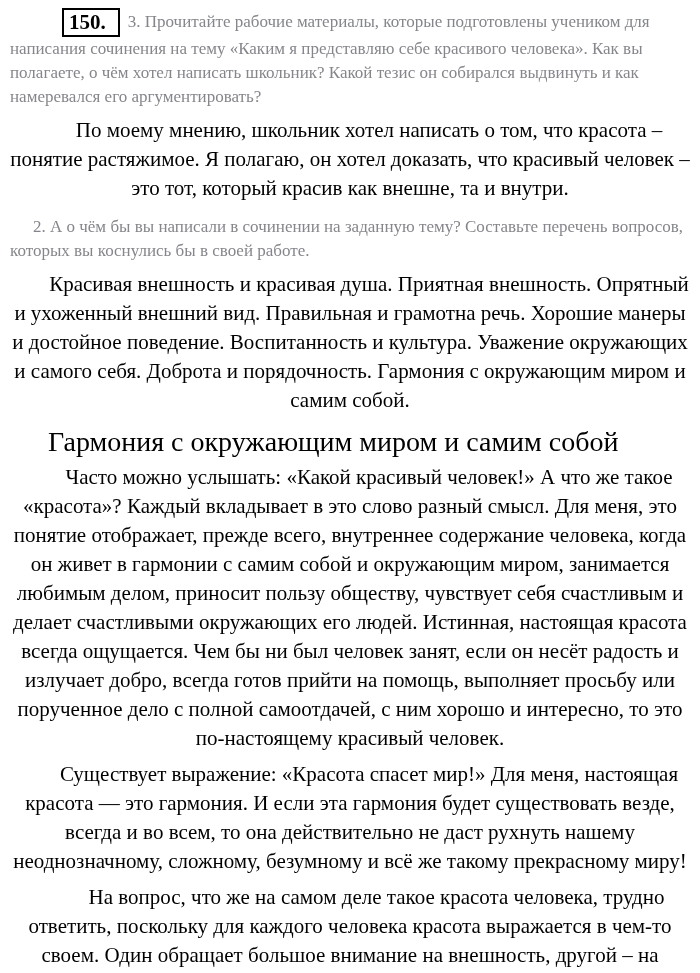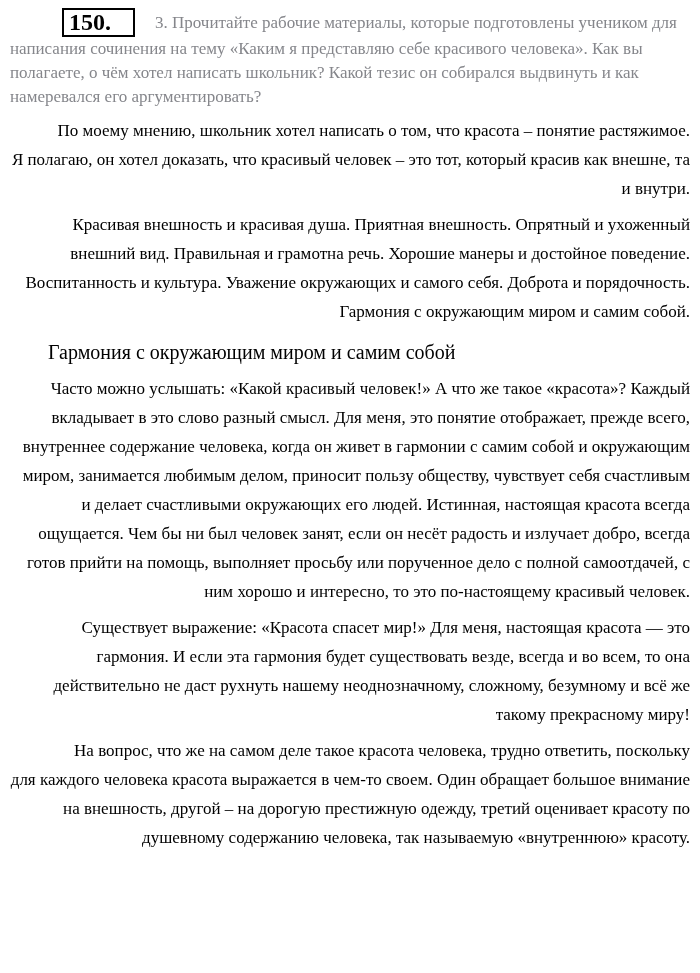--- a/index.html
+++ b/index.html
@@ -38,60 +38,61 @@
     text-indent: 52px;
   }
 
   
   .num-box {
     display: inline-block;
     text-indent: 0;
     border: 2px solid #000000;
     color: #000000;
     font-weight: bold;
-    font-size: 24px;
+    font-size: 21px;
     line-height: 24px;
-    padding: 0 22px 1px 5px;
-    margin-right: 20px;
+    padding: 0 12px 1px 5px;
+    margin-right: 8px;
     vertical-align: -2px;
   }
 
   
   .body-text {
     color: var(--body-color, #000000);
-    font-size: 17px;
+    font-size: 21px;
     line-height: 29px;
     text-indent: 38px;
     margin-top: 7px;
     margin-bottom: 7px;
-    text-align: right;
+    text-align: center;
   }
   .body-text.indent-lg {
     text-indent: 53px;
   }
   .essay-title {
     color: var(--body-color, #000000);
-    font-size: 20px;
+    font-size: 28px;
     line-height: 29px;
     text-indent: 38px;
     margin-top: 12px;
     margin-bottom: 7px;
   }
 </style>
 </head>
 <body style="--task-color: #85868b; --body-color: #000000;">
 
 <div class="page">
 
   <p class="task first">
     <span class="num-box">150.</span><span>3. Прочитайте рабочие материалы, которые подготовлены учеником для написания сочинения на тему «Каким я представляю себе красивого человека». Как вы полагаете, о чём хотел написать школьник? Какой тезис он собирался выдвинуть и как намеревался его аргументировать?</span>
   </p>
 
   <p class="body-text">По моему мнению, школьник хотел написать о том, что красота – понятие растяжимое. Я полагаю, он хотел доказать, что красивый человек – это тот, который красив как внешне, та и внутри.</p>
 
+  <p class="task">2. А о чём бы вы написали в сочинении на заданную тему? Составьте перечень вопросов, которых вы коснулись бы в своей работе.</p>
 
   <p class="body-text">Красивая внешность и красивая душа. Приятная внешность. Опрятный и ухоженный внешний вид. Правильная и грамотна речь. Хорошие манеры и достойное поведение. Воспитанность и культура. Уважение окружающих и самого себя. Доброта и порядочность. Гармония с окружающим миром и самим собой.</p>
 
 
   <p class="essay-title">Гармония с окружающим миром и самим собой</p>
 
   <p class="body-text">Часто можно услышать: «Какой красивый человек!» А что же такое «красота»? Каждый вкладывает в это слово разный смысл. Для меня, это понятие отображает, прежде всего, внутреннее содержание человека, когда он живет в гармонии с самим собой и окружающим миром, занимается любимым делом, приносит пользу обществу, чувствует себя счастливым и делает счастливыми окружающих его людей. Истинная, настоящая красота всегда ощущается. Чем бы ни был человек занят, если он несёт радость и излучает добро, всегда готов прийти на помощь, выполняет просьбу или порученное дело с полной самоотдачей, с ним хорошо и интересно, то это по-настоящему красивый человек.</p>
 
   <p class="body-text">Существует выражение: «Красота спасет мир!» Для меня, настоящая красота — это гармония. И если эта гармония будет существовать везде, всегда и во всем, то она действительно не даст рухнуть нашему неоднозначному, сложному, безумному и всё же такому прекрасному миру!</p>
 

